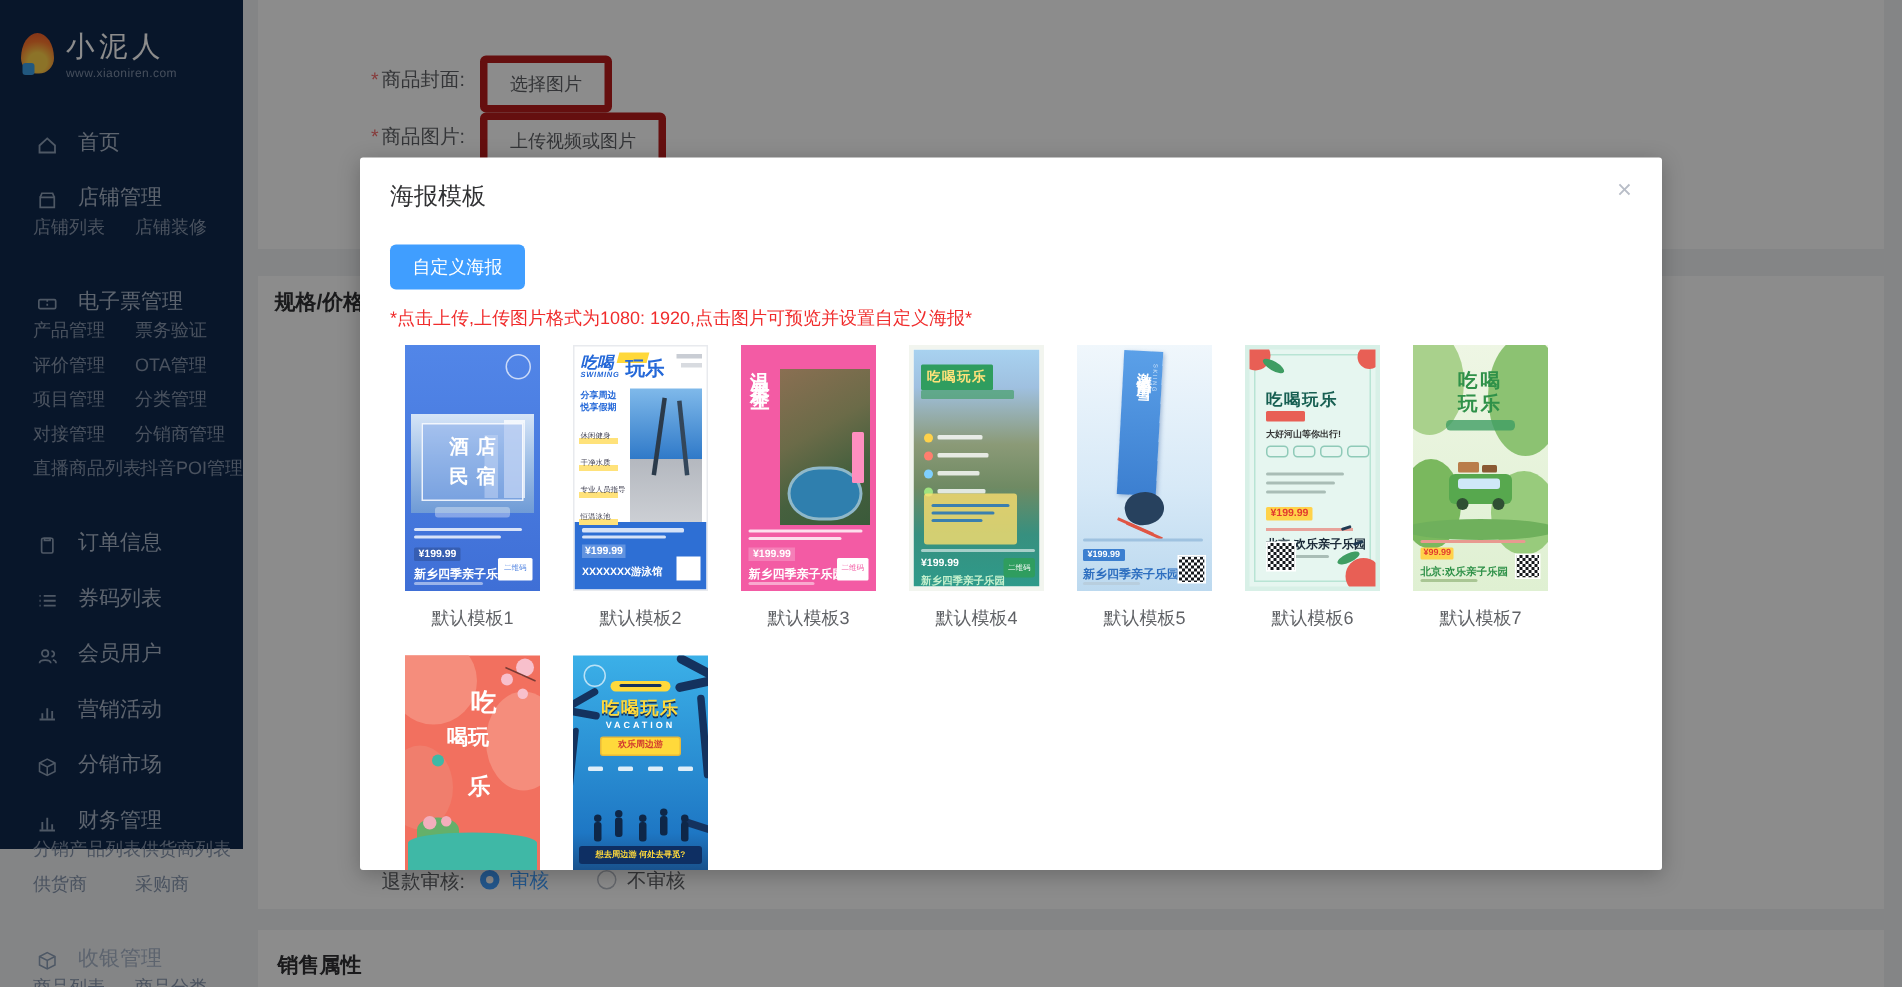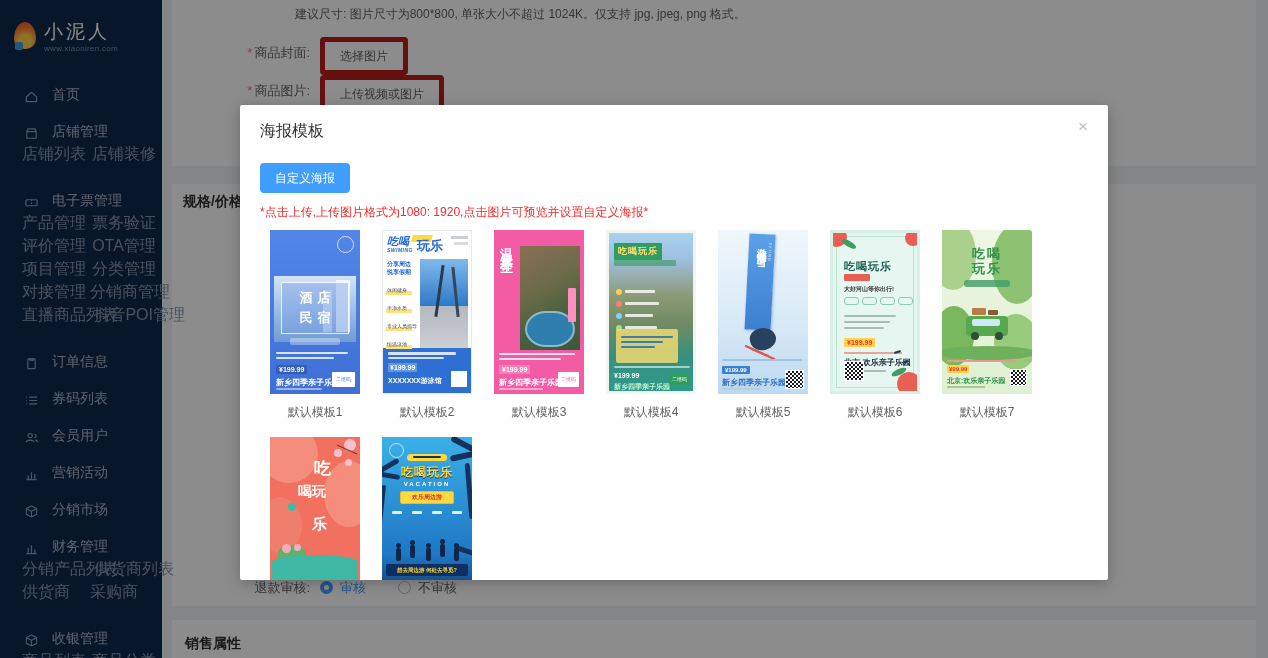--- a/index.html
+++ b/index.html
@@ -2,32 +2,32 @@
 <html><head>
 <meta charset="utf-8">
 <style>
   html,body{margin:0;padding:0;background:#e8e8e8;}
   .canvas{position:relative;width:1268px;height:658px;overflow:hidden;background:#f0f2f5;
     font-family:"Liberation Sans","DejaVu Sans",sans-serif;-webkit-font-smoothing:antialiased;}
   .abs{position:absolute;}
   i{display:block;font-style:normal;}
 
   
-  .sidebar{position:absolute;left:0;top:0;width:162px;height:658px;background:#10294d;z-index:1;}
+  .sidebar{position:absolute;left:0;top:0;width:162px;height:566px;background:#10294d;z-index:1;}
   .logo{display:flex;align-items:flex-start;gap:8px;padding:22px 10px 14px 14px;}
   .flame{width:22px;height:27px;position:relative;flex:none;}
   .flame::before{content:"";position:absolute;inset:0;background:radial-gradient(circle at 50% 72%,#ffd24a 0 28%,#ff7a2f 62%,#e8542a 100%);
     border-radius:50% 50% 46% 46%/62% 62% 38% 38%;}
   .flame::after{content:"";position:absolute;left:1px;bottom:-1px;width:8px;height:8px;background:#3da0e8;border-radius:2px;}
   .logo-name{color:#fff;font-size:19px;letter-spacing:3px;line-height:20px;}
   .logo-url{color:#7f8fa8;font-size:8px;margin-top:2px;letter-spacing:.3px;}
   .nav-item{display:flex;align-items:flex-end;height:37px;padding-left:24px;gap:13px;color:#a9b6c9;font-size:14px;cursor:pointer;}
   .nav-icon{width:15px;height:15px;color:#8ea0b8;flex:none;}
   .nav-icon svg{width:15px;height:15px;display:block;}
-  .sub-row{display:flex;align-items:center;height:23px;padding-left:22px;color:#8796ad;font-size:16px;}
+  .sub-row{display:flex;height:23px;padding-left:22px;color:#8796ad;font-size:12px;}
   .sub-row span{min-width:56px;margin-right:12px;cursor:pointer;white-space:nowrap;}
   .sub-group{padding:2px 0 7px 0;}
 
   
   .card{position:absolute;left:172px;width:1084px;background:#fff;}
   .card1{top:0;height:166px;}
   .card2{top:184px;height:422px;}
   .card3{top:620px;height:60px;}
   .tip{position:absolute;left:123px;top:6px;font-size:12px;color:#606266;}
   .flabel{position:absolute;left:0;width:138px;text-align:right;font-size:13px;color:#606266;}
@@ -342,21 +342,20 @@
     </div>
     <div class="sub-group">
       <div class="sub-row">
         <span>商品列表</span>
         <span>商品分类</span>
       </div>
     </div>
   </aside>
 
   <div class="card card1">
-    <div class="tip">建议尺寸: 图片尺寸为800*800, 单张大小不超过 1024K。仅支持 jpg, jpeg, png 格式。</div>
     <div class="flabel" style="top:44px;">
       <span class="star">*</span><span>商品封面:</span>
     </div>
     <span class="btn-outline" style="top:37px;">选择图片</span>
     <div class="flabel" style="top:82px;">
       <span class="star">*</span><span>商品图片:</span>
     </div>
     <span class="btn-outline" style="top:75px;">上传视频或图片</span>
   </div>
 

